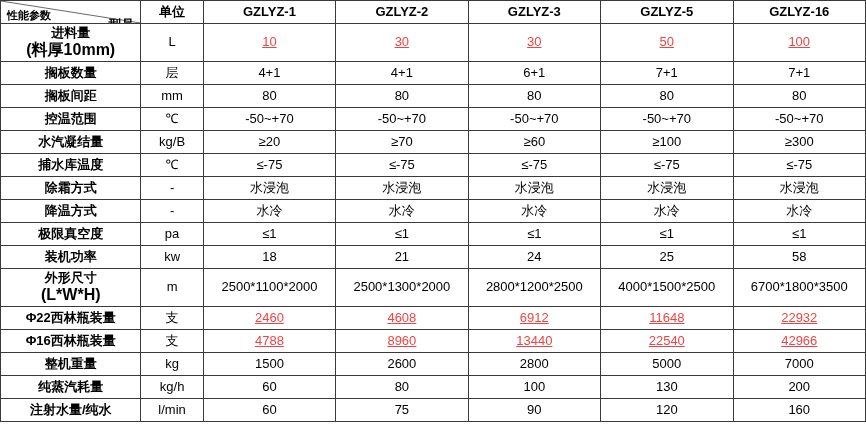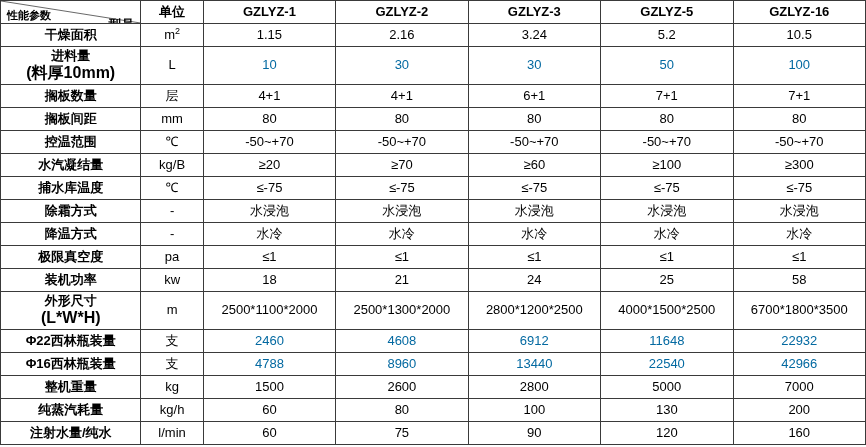--- a/index.html
+++ b/index.html
@@ -75,21 +75,21 @@
   }
   td.unit {
     font-size: 12px;
   }
   td.val {
     font-size: 12.5px;
   }
   td.val.red, td.rowlabel.red, td.unit.red {
     color: #d00000;
   }
-  td.val.red { color: #0369a1; }
+  td.val.red { color: #ef4444; text-decoration: underline; }
   .tall { height: 38px; }
   sup { font-size: 9px; vertical-align: super; }
 </style>
 </head>
 <body>
 
 <table class="spec">
   <colgroup>
     <col class="c0">
       <col class="c1">
@@ -111,29 +111,20 @@
       <td class="unit-head">单位</td>
       <td class="model-head">GZLYZ-1</td>
       <td class="model-head">GZLYZ-2</td>
       <td class="model-head">GZLYZ-3</td>
       <td class="model-head">GZLYZ-5</td>
       <td class="model-head">GZLYZ-16</td>
     </tr>
   </thead>
   <tbody>
 
-    <tr>
-      <td class="rowlabel">干燥面积</td>
-      <td class="unit"><span>m</span><sup>2</sup></td>
-      <td class="val">1.15</td>
-      <td class="val">2.16</td>
-      <td class="val">3.24</td>
-      <td class="val">5.2</td>
-      <td class="val">10.5</td>
-    </tr>
 
     <tr class="tall">
       <td class="rowlabel">
         <span>进料量</span>
         <span class="sub">(料厚10mm)</span>
       </td>
       <td class="unit">L</td>
       <td class="val red">10</td>
       <td class="val red">30</td>
       <td class="val red">30</td>

